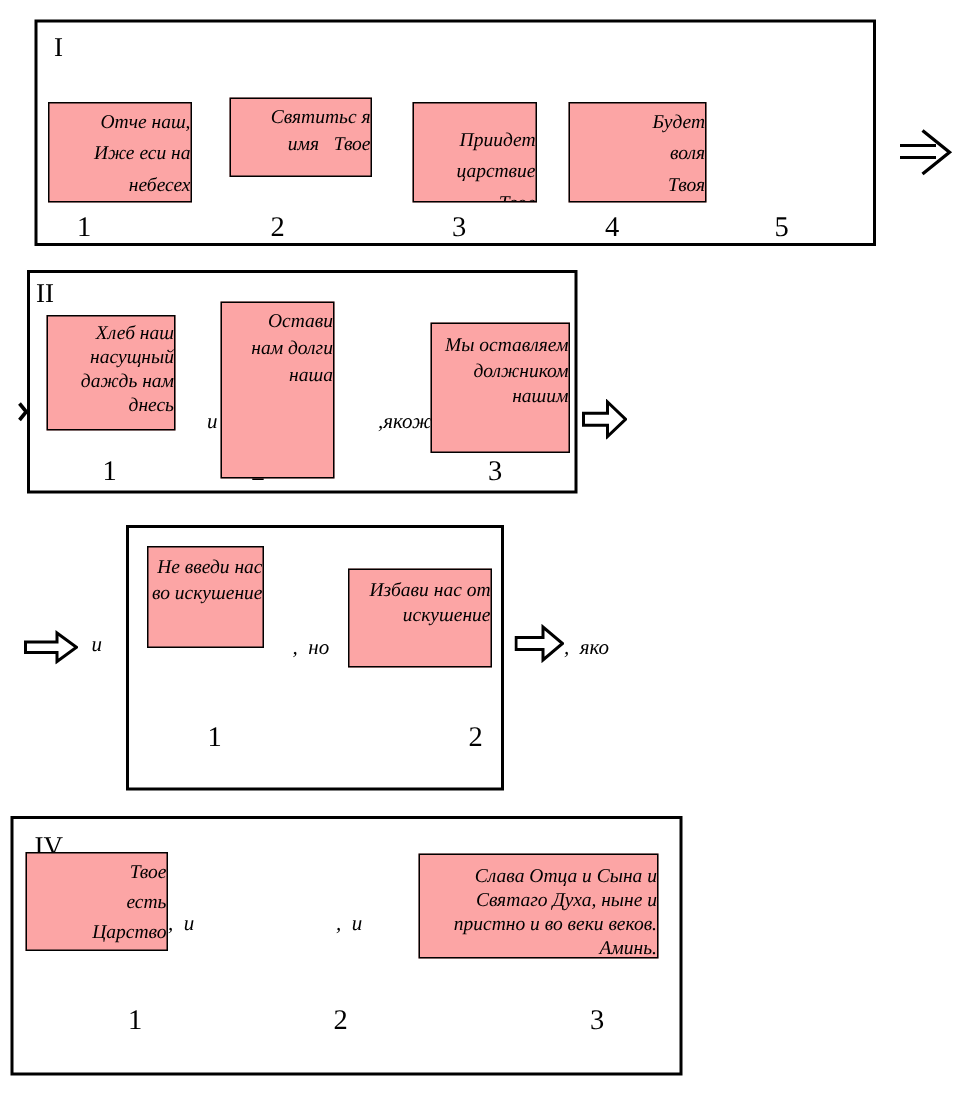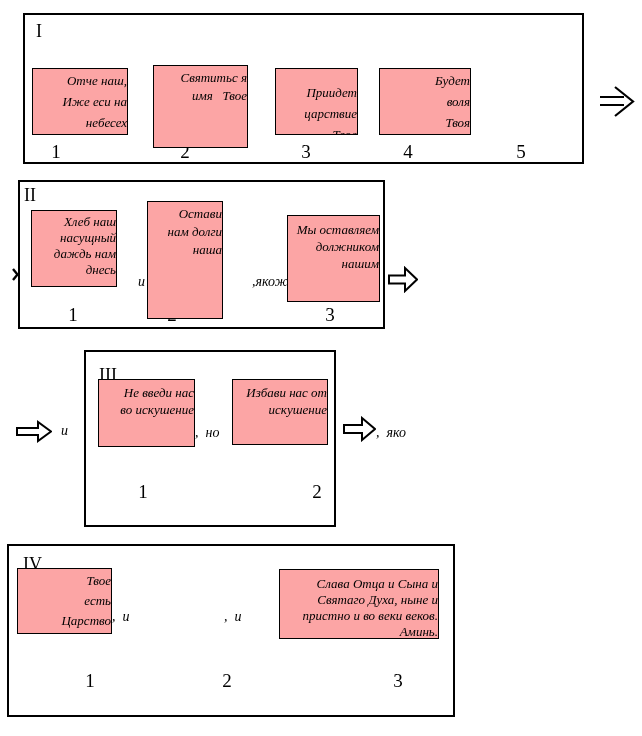--- a/index.html
+++ b/index.html
@@ -67,21 +67,21 @@
 <div id="canvas">
 
   <div class="section" style="left:23px;top:13px;width:561px;height:151px"></div>
   <div class="numeral" style="left:36px;top:22px">I</div>
 
   <div class="cell" style="left:32px;top:68px;width:96px;height:67px;line-height:21px;padding-top:1px">
     <div class="cell-text">Отче наш,
 Иже еси на
 небесех</div>
   </div>
-  <div class="cell" style="left:153px;top:65px;width:95px;height:83px;line-height:18px;padding-top:3px">
+  <div class="cell" style="left:153px;top:65px;width:95px;height:53px;line-height:18px;padding-top:3px">
     <div class="cell-text">Святитьс я
 имя   Твое</div>
   </div>
   <div class="cell" style="left:275px;top:68px;width:83px;height:67px;line-height:21px;padding-top:13px">
     <div class="cell-text">Приидет
 царствие
 Твое</div>
   </div>
   <div class="cell" style="left:379px;top:68px;width:92px;height:67px;line-height:21px;padding-top:1px">
     <div class="cell-text">Будет
@@ -136,21 +136,21 @@
   </div>
   <div class="arrow" style="left:388px;top:266px;width:30px;height:27px">
     <svg viewBox="0 0 30 27" preserveAspectRatio="none">
       <path d="M1 9.5 H17 V2 L29 13.5 L17 25 V17.5 H1 Z" fill="#fff" stroke="#000" stroke-width="2"></path>
     </svg>
   </div>
 
   <div class="section" style="left:84px;top:350px;width:252px;height:177px"></div>
   <div class="numeral" style="left:99px;top:366px">III</div>
 
-  <div class="cell" style="left:98px;top:379px;width:97px;height:68px;line-height:17px;padding-top:4px">
+  <div class="cell" style="left:98px;top:364px;width:78px;height:68px;line-height:17px;padding-top:4px">
     <div class="cell-text">Не введи нас
 во искушение</div>
   </div>
   <div class="cell" style="left:232px;top:379px;width:96px;height:66px;line-height:17px;padding-top:4px">
     <div class="cell-text">Избави нас от
 искушение</div>
   </div>
 
   <div class="conn" style="left:61px;top:423px">и</div>
   <div class="conn" style="left:195px;top:425px">,  но</div>

